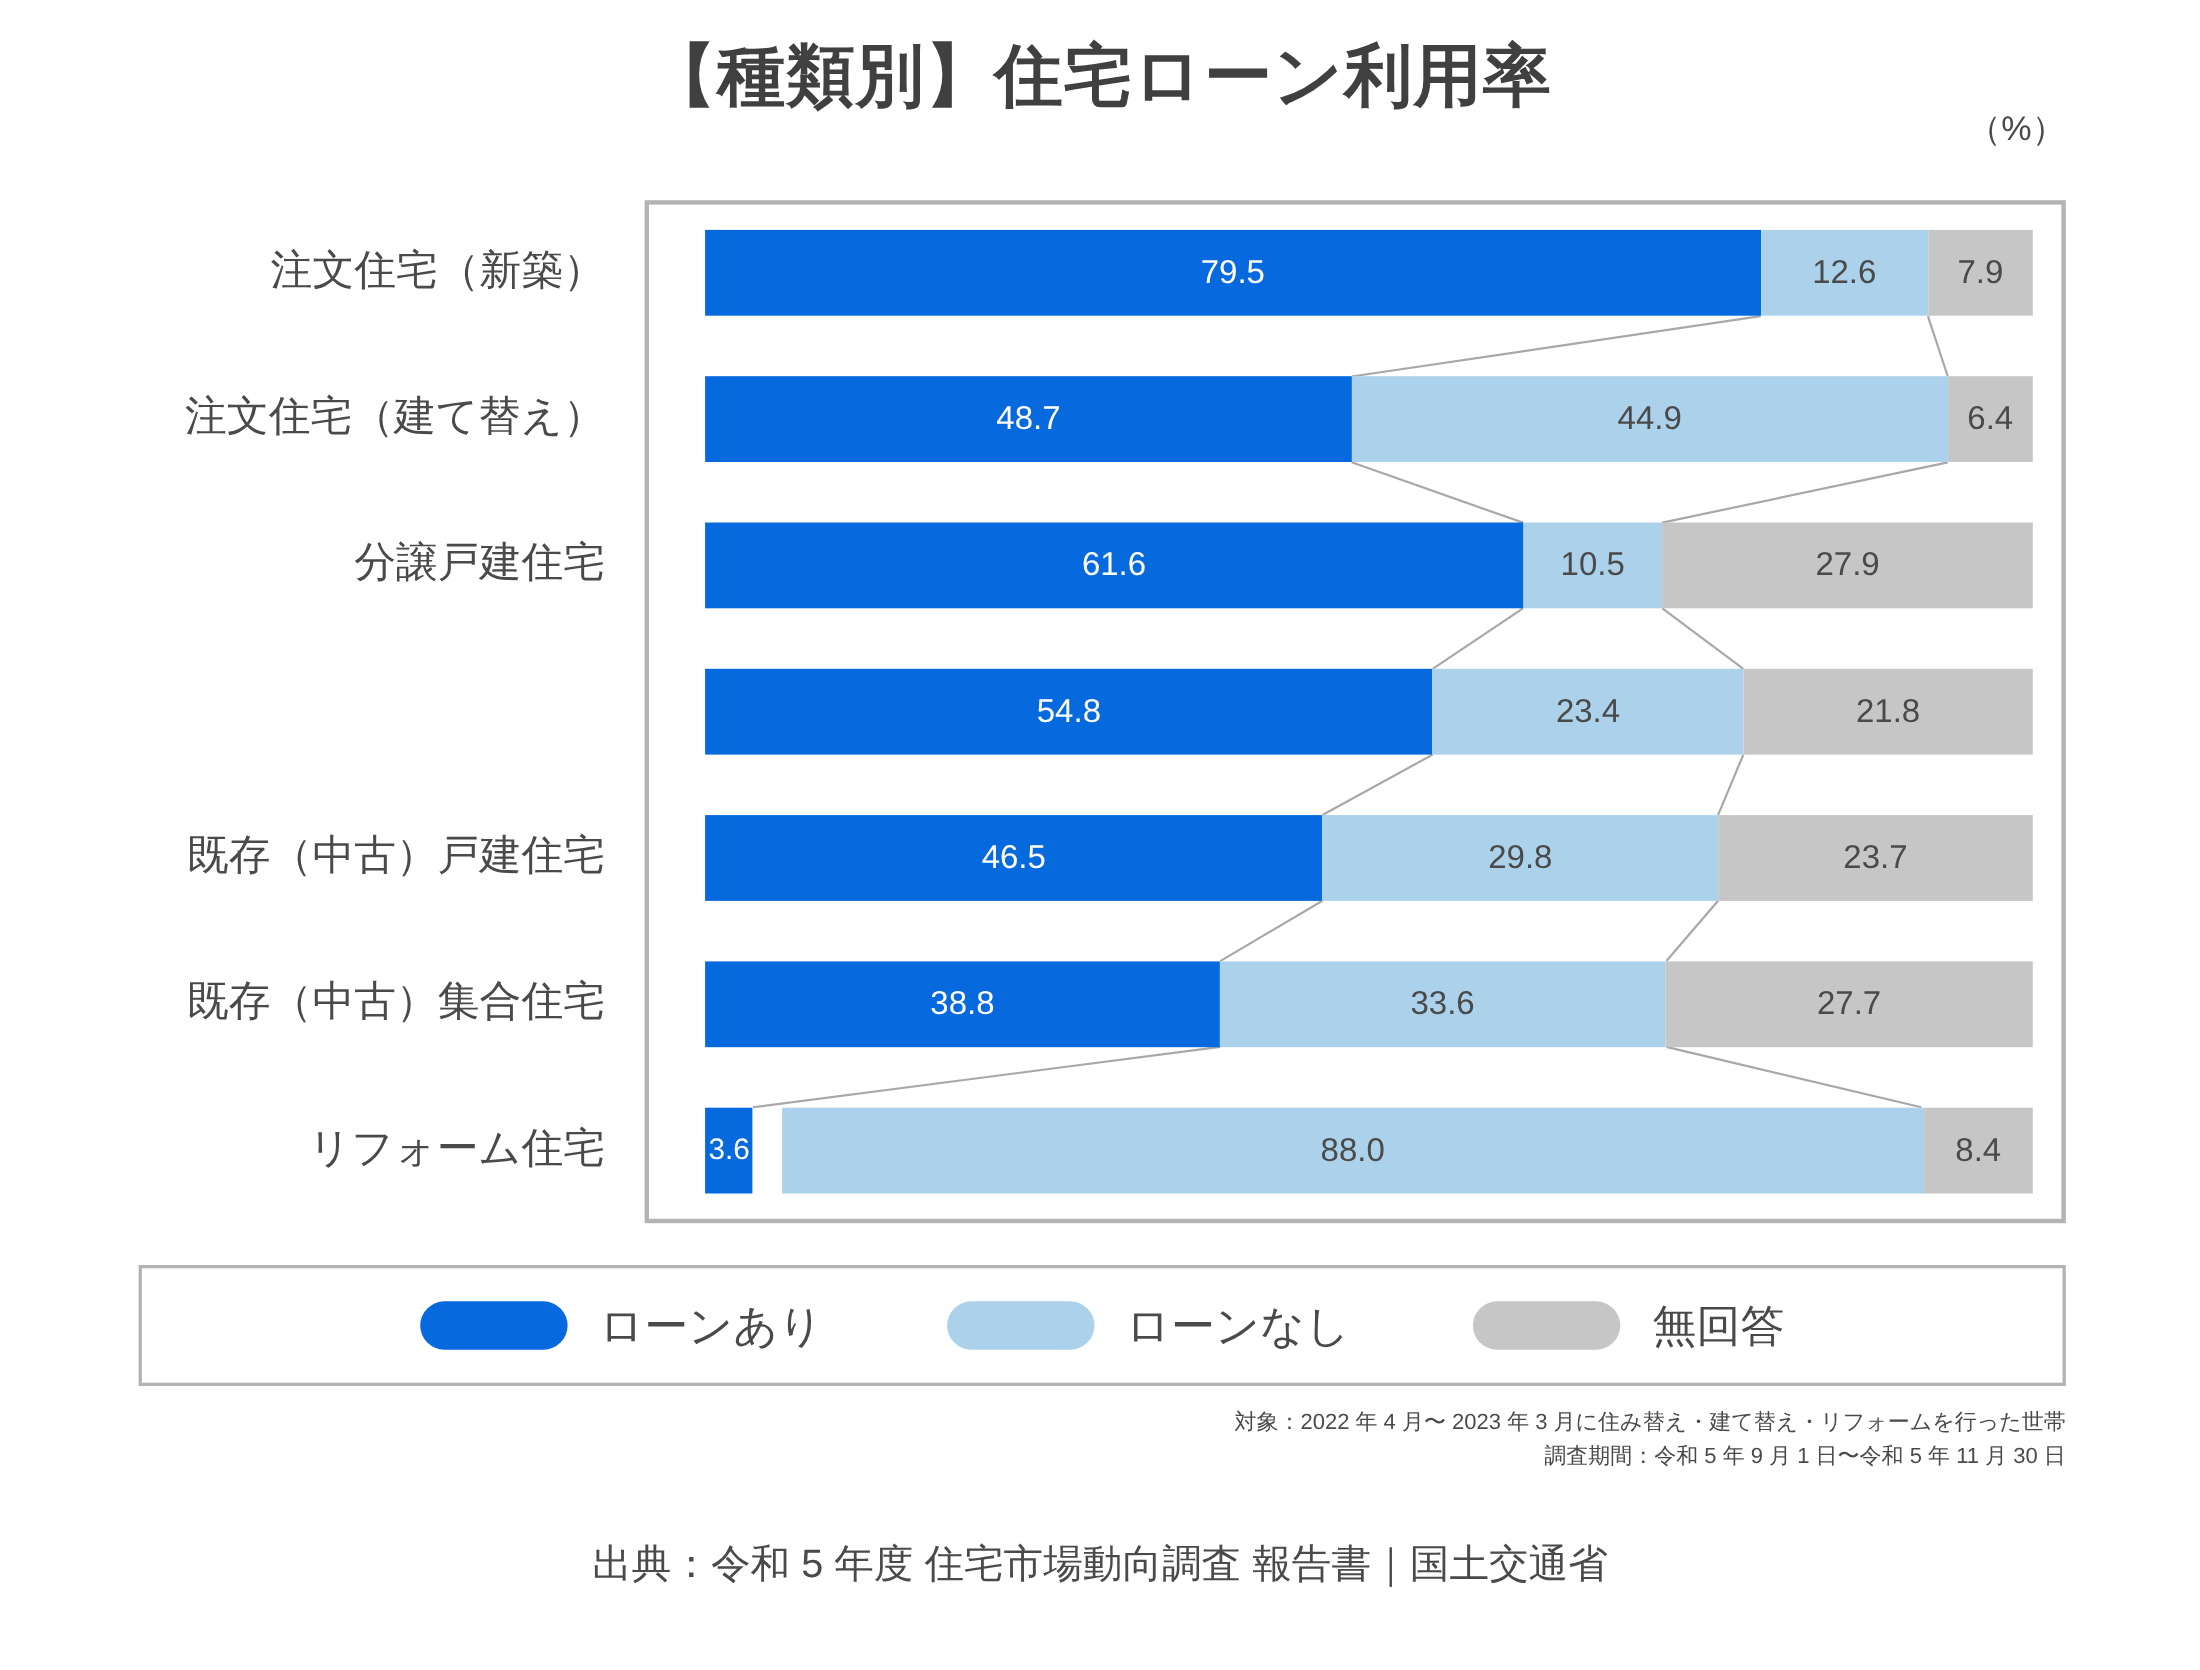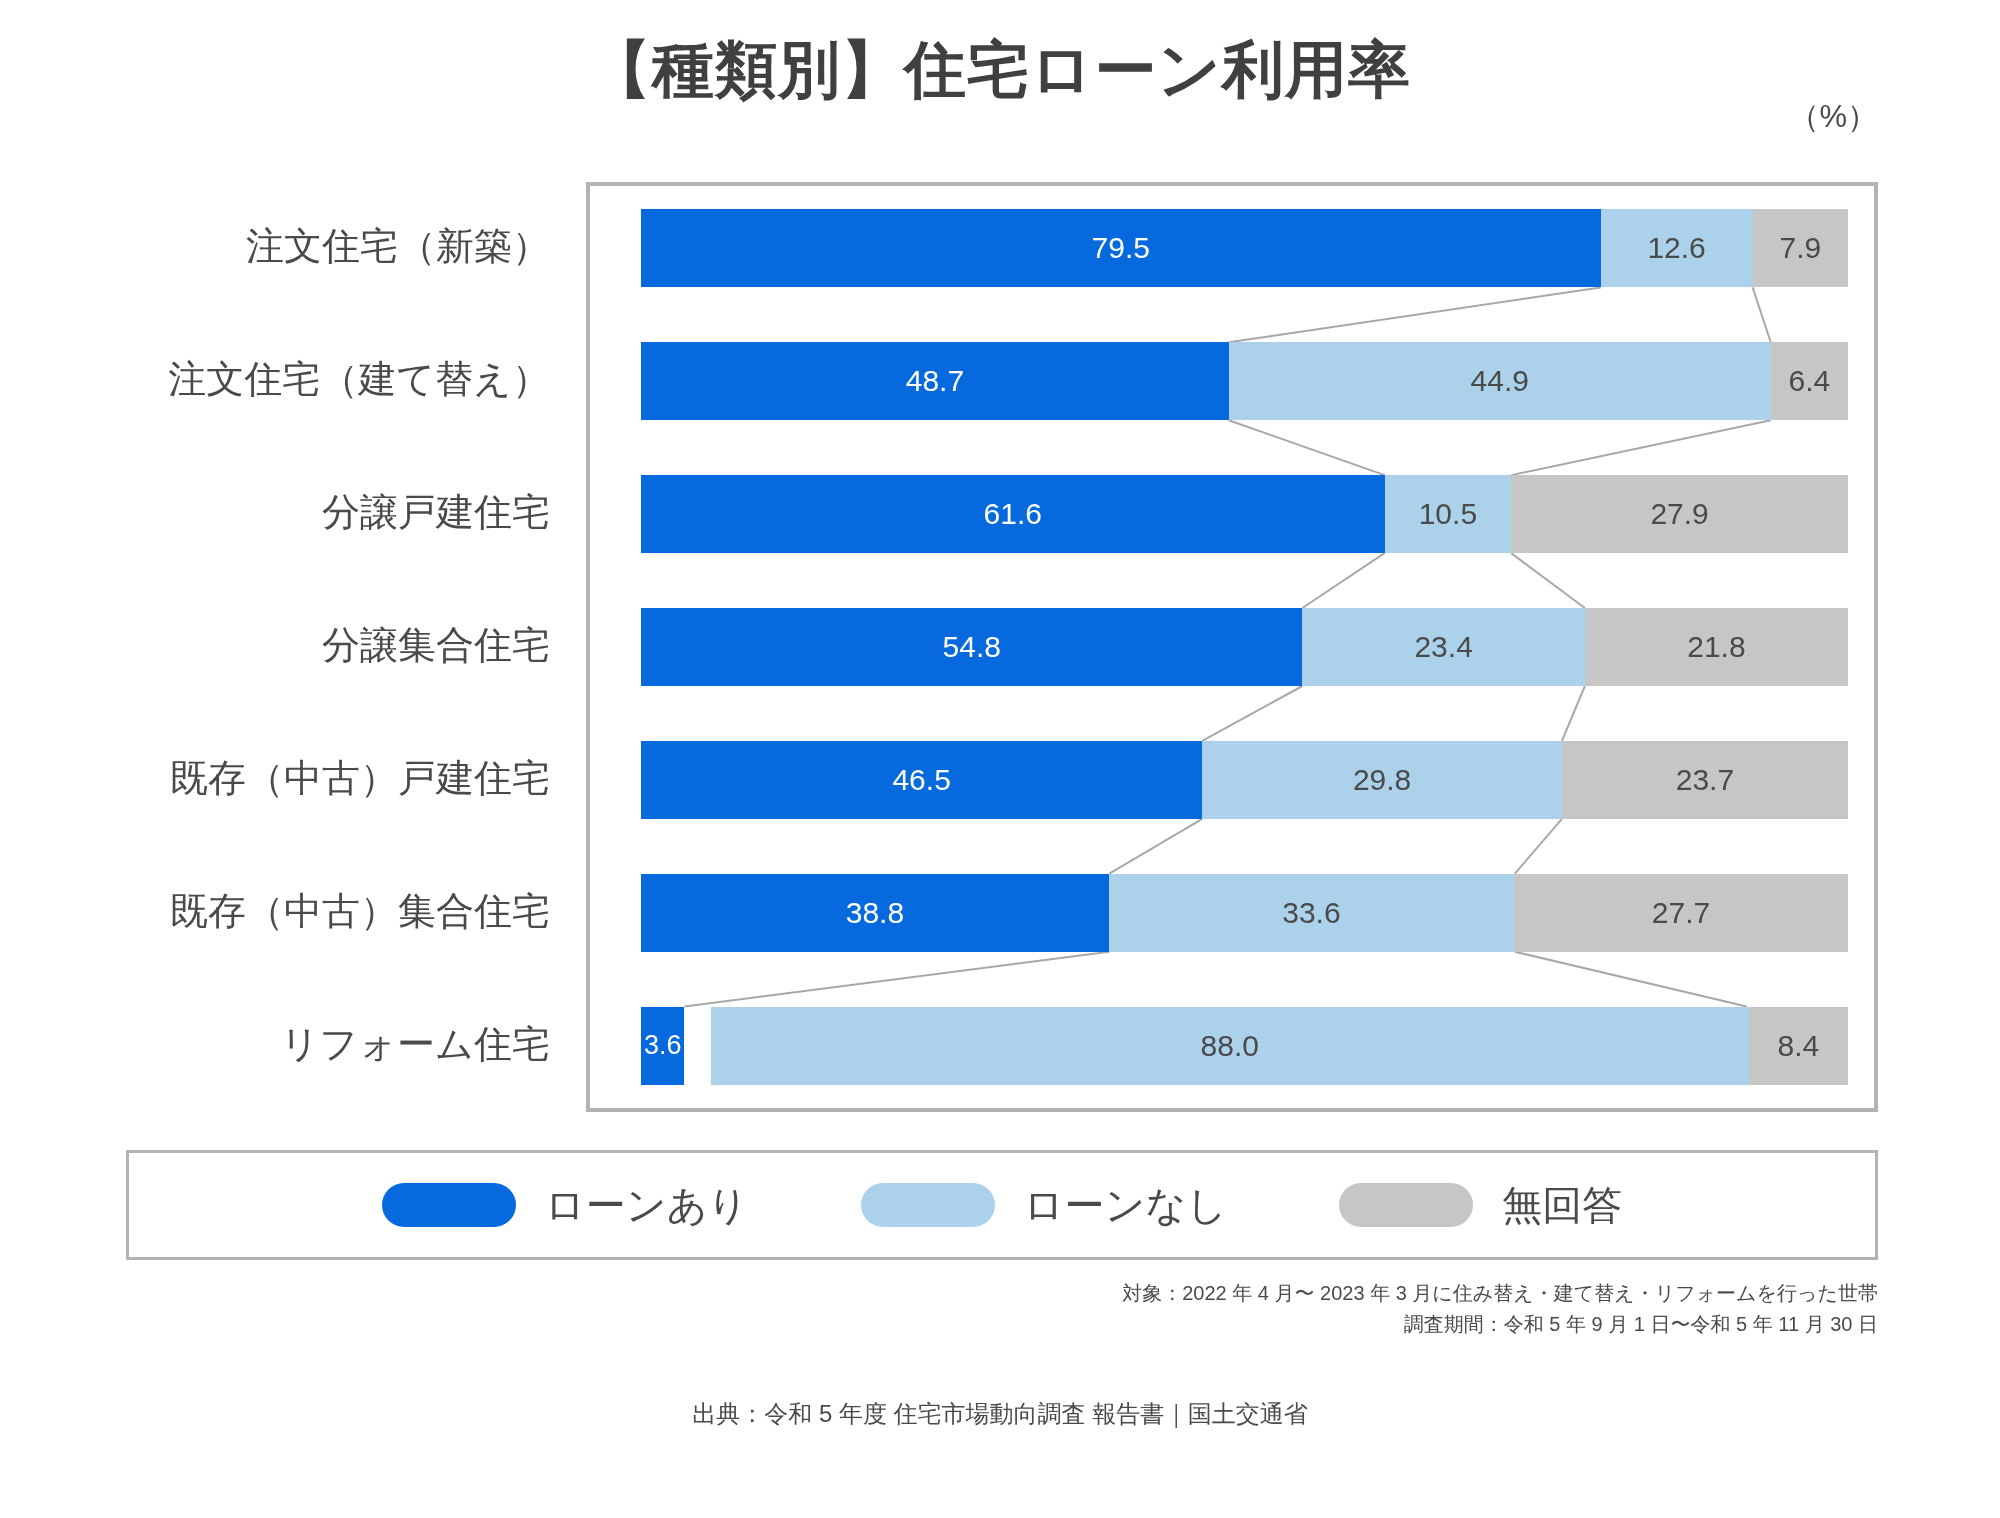--- a/index.html
+++ b/index.html
@@ -154,39 +154,38 @@
     white-space: nowrap;
   }
 
   
   .source {
     position: absolute;
     left: 0;
     top: 1398px;
     width: 2000px;
     text-align: center;
-    font-size: 24px;
+    font-size: 36px;
     color: #4a4a4a;
     white-space: nowrap;
   }
 </style>
 </head>
 <body>
 
 <div class="chart-title">【種類別】住宅ローン利用率</div>
 
 <div class="unit-label">（%）</div>
 
 <div class="plot-frame"></div>
 
 <div class="cat-labels">
     <div class="cat-label" style="top: 45.4286px;">注文住宅（新築）</div>
     <div class="cat-label" style="top: 178.286px;">注文住宅（建て替え）</div>
     <div class="cat-label" style="top: 311.143px;">分譲戸建住宅</div>
-    <div class="cat-label" style="top: 444px;">分譲集合住宅</div>
     <div class="cat-label" style="top: 576.857px;">既存（中古）戸建住宅</div>
     <div class="cat-label" style="top: 709.714px;">既存（中古）集合住宅</div>
     <div class="cat-label" style="top: 842.571px;">リフォーム住宅</div>
   </div>
 
 <svg class="connectors" viewBox="0 0 1207 930" preserveAspectRatio="none">
     <line x1="959.565" y1="105.42857142857143" x2="587.8090000000001" y2="160.28571428571428" stroke="#a8a8a8" stroke-width="2" vector-effect="non-scaling-stroke"></line>
     <line x1="1111.647" y1="105.42857142857143" x2="1129.752" y2="160.28571428571428" stroke="#a8a8a8" stroke-width="2" vector-effect="non-scaling-stroke"></line>
     <line x1="587.8090000000001" y1="238.28571428571428" x2="743.512" y2="293.14285714285717" stroke="#a8a8a8" stroke-width="2" vector-effect="non-scaling-stroke"></line>
     <line x1="1129.752" y1="238.28571428571428" x2="870.247" y2="293.14285714285717" stroke="#a8a8a8" stroke-width="2" vector-effect="non-scaling-stroke"></line>

